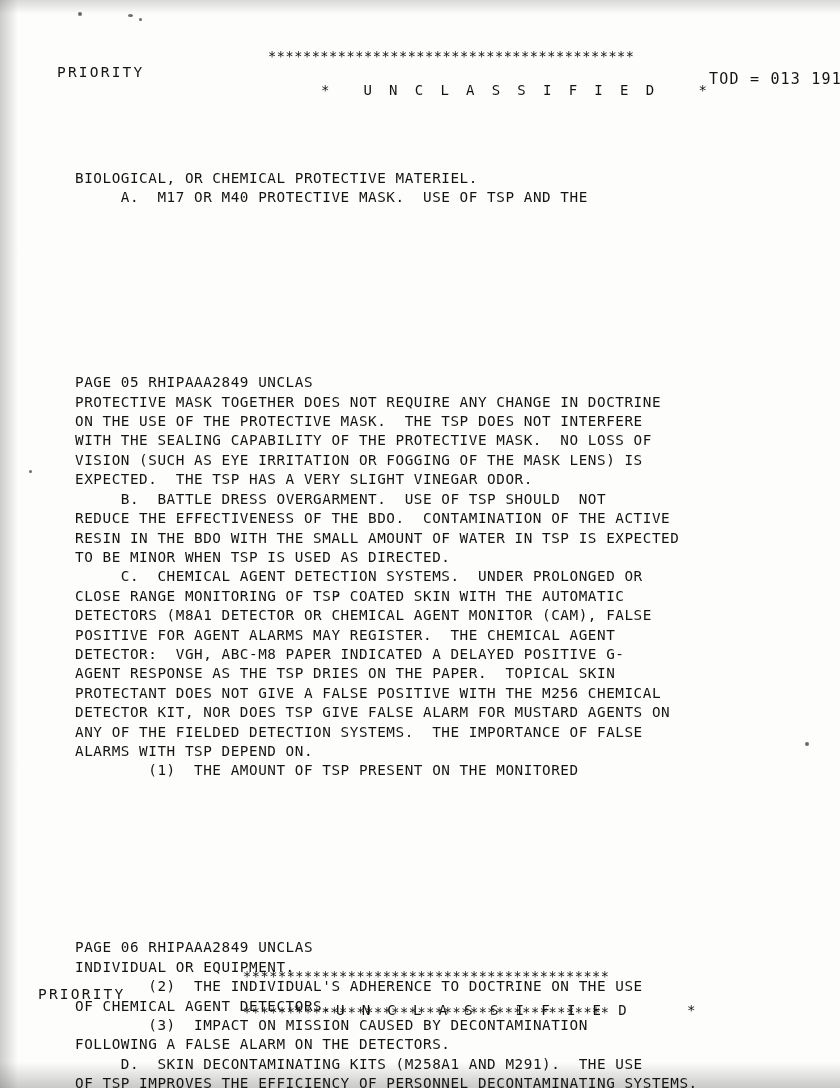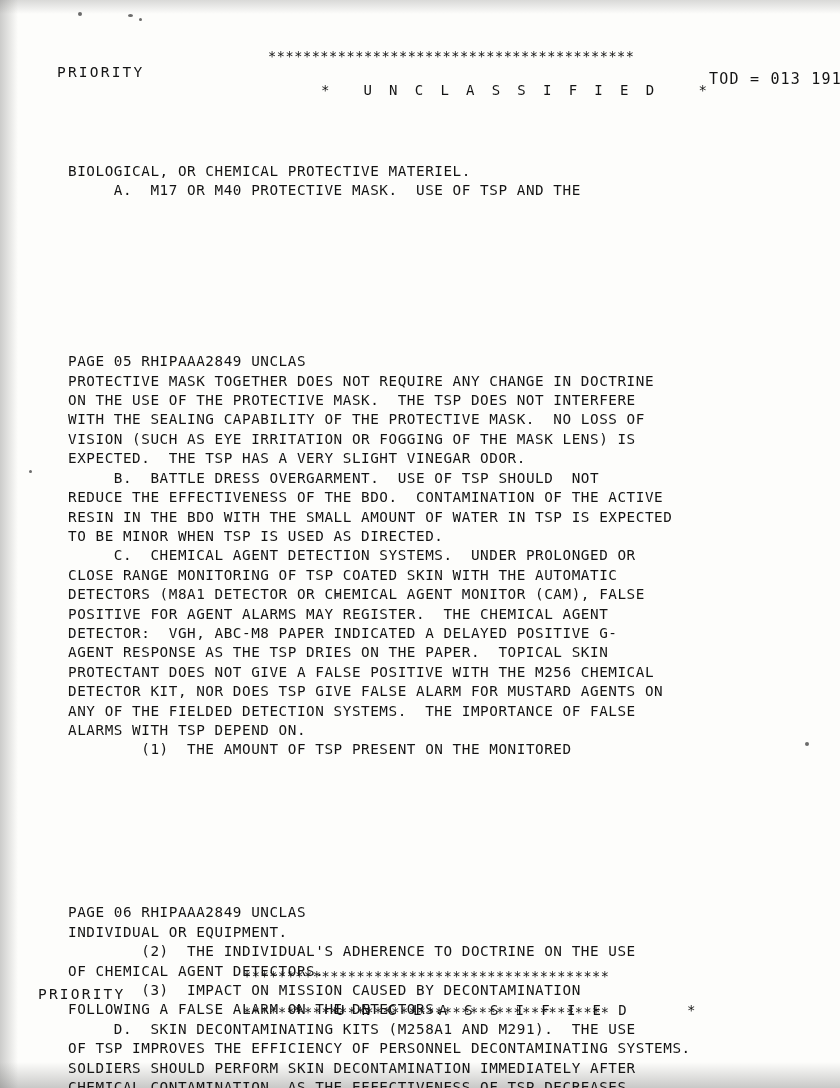--- a/index.html
+++ b/index.html
@@ -102,21 +102,21 @@
   .body-text {
     position: absolute;
     left: 57px;
     top: 112px;
     width: 730px;
     font-size: 14.3px;
     line-height: 19.4px;
     letter-spacing: 0.55px;
     white-space: pre-wrap;
   }
-  .para { margin: 11px; white-space: pre-wrap; }
+  .para { margin: 18px; white-space: pre-wrap; }
   .gap-lg { height: 52px; }
   .gap-md { height: 44px; }
 
   .footer-row {
     position: absolute;
     left: 0;
     top: 968px;
     width: 840px;
     height: 70px;
   }

